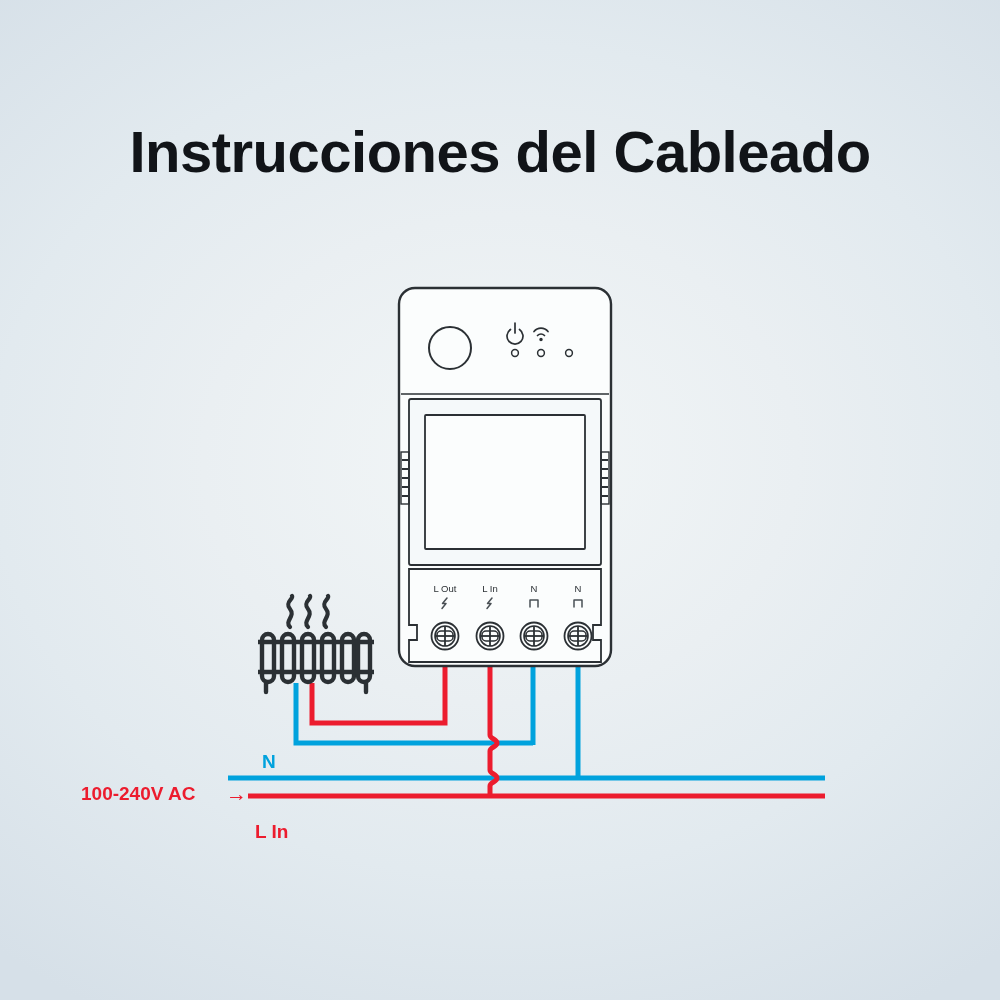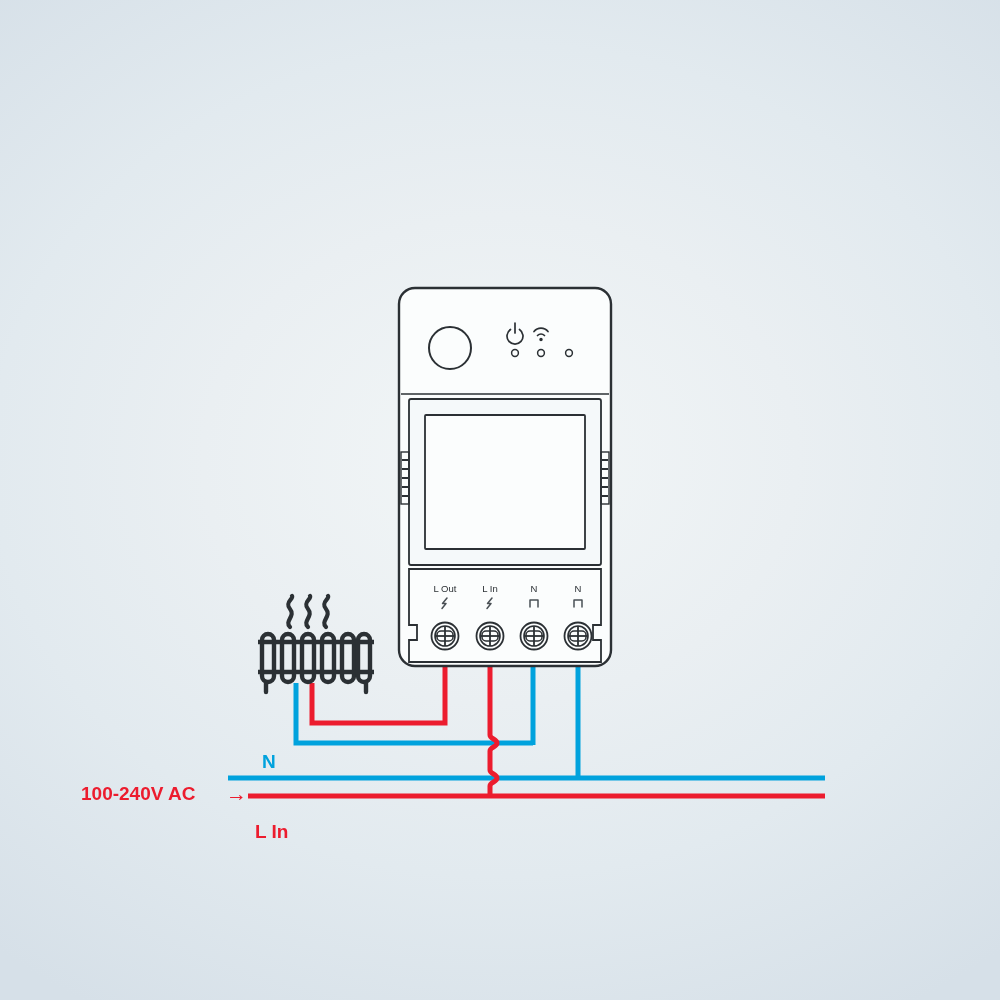--- a/index.html
+++ b/index.html
@@ -40,20 +40,21 @@
   }
   svg text {
     font-family: "Liberation Sans", sans-serif;
   }
 </style>
 </head>
 <body>
 
 <div id="canvas">
 
+  <div id="title" style="top: 118px;">Instrucciones del Cableado</div>
 
   <svg id="diagram" width="1000" height="1000" viewBox="0 0 1000 1000">
 
     <defs>
       <clipPath id="bodyClip">
         <rect x="399" y="288" width="212" height="378" rx="16"></rect>
       </clipPath>
     </defs>
 
     <line x1="228" y1="778" x2="825" y2="778" stroke="#00a2dd" stroke-width="5" stroke-linecap="butt"></line>

